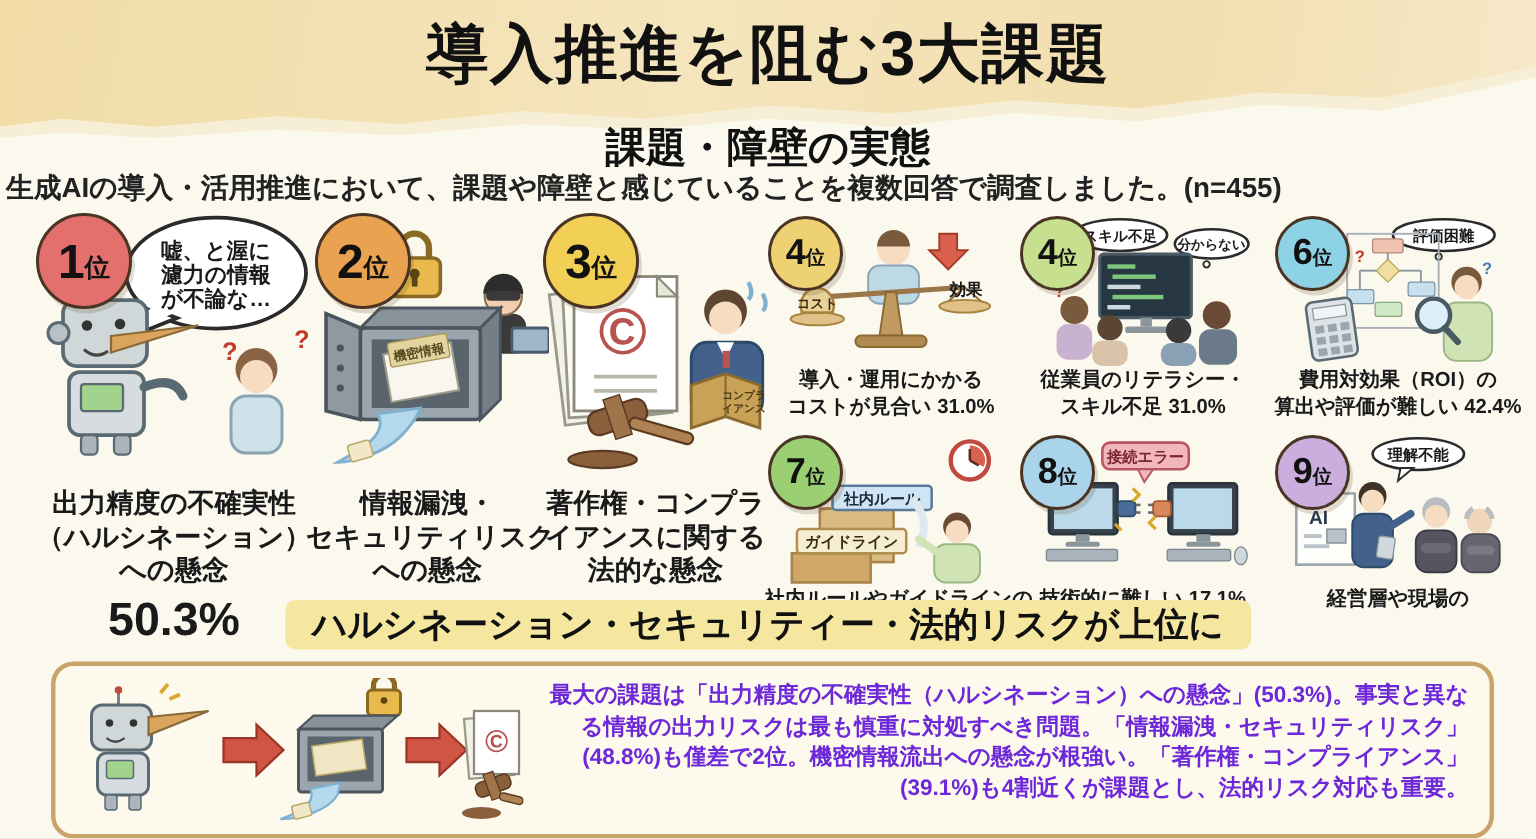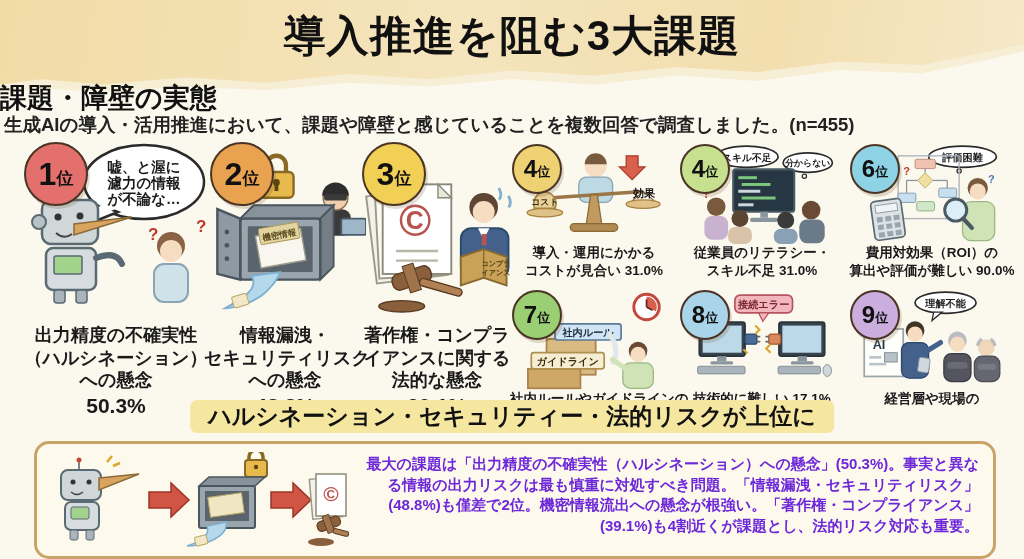--- a/index.html
+++ b/index.html
@@ -6,42 +6,42 @@
   #stage{position:relative;width:1024px;height:559px;background:#fbf8ee;overflow:hidden;
          font-family:"Liberation Sans","DejaVu Sans",sans-serif;color:#1a1a1a;}
   
   #band-under{position:absolute;top:0;left:0;width:100%;height:92px;background:#f7eed6;
     clip-path:polygon(0 0,100% 0,100% 56%,96% 66%,90% 80%,82% 76%,74% 88%,66% 82%,58% 92%,50% 86%,42% 94%,34% 90%,26% 98%,18% 94%,10% 100%,4% 96%,0 100%);}
   #band{position:absolute;top:0;left:0;width:100%;height:88px;
     background:linear-gradient(100deg,#f1dca6 0%,#f5e5bd 45%,#f2deae 75%,#f6e9c9 100%);
     clip-path:polygon(0 0,100% 0,100% 50%,96% 60%,90% 74%,82% 70%,74% 82%,66% 76%,58% 86%,50% 80%,42% 90%,34% 84%,26% 94%,18% 88%,10% 96%,4% 90%,0 96%);}
   .page-title{position:absolute;top:8px;left:0;width:100%;text-align:center;
     font-size:42px;font-weight:900;letter-spacing:1px;color:#111;}
-  .subtitle{position:absolute;top:80px;left:0;width:100%;
+  .subtitle{position:absolute;top:80px;left:0;width:100%;text-align:center;
     font-size:27px;font-weight:900;color:#111;}
   .desc{position:absolute;top:112px;left:4px;width:100%;text-align:left;
     font-size:18.5px;font-weight:700;color:#222;}
   
   .panel{position:absolute;}
   .badge{position:absolute;border-radius:50%;border:2.5px solid #4a3424;
     display:flex;align-items:center;justify-content:center;z-index:3;
     box-shadow:2px 3px 0 rgba(90,60,20,.18);color:#111;}
   .badge .num{font-weight:900;}
   .badge .fuku{font-weight:900;}
   .badge.big{width:60px;height:60px;top:2px;left:6px;}
   .badge.big .num{font-size:32px;}
   .badge.big .fuku{font-size:17px;margin-top:8px;}
   .badge.sm{width:46px;height:46px;top:0px;left:2px;}
   .badge.sm .num{font-size:24px;}
   .badge.sm .fuku{font-size:13px;margin-top:6px;}
   .illus{display:block;}
   .cap{text-align:center;font-weight:800;white-space:nowrap;overflow:visible;}
   .cap-big{font-size:18px;line-height:1.26;}
   .cap-sm{font-size:13.5px;line-height:1.32;}
-  .pct{font-size:21px;font-weight:900;margin-top:1px;}
+  .pct{font-size:31px;font-weight:900;margin-top:1px;}
   svg text{font-family:"Liberation Sans","DejaVu Sans",sans-serif;}
   
   #sumbox{position:absolute;left:34px;top:441px;width:956px;height:112px;
     border:3px solid #c9a468;border-radius:15px;background:#fdf9ec;}
   #sumtitle{position:absolute;top:400px;left:50%;transform:translateX(-50%);
     background:#f6e7a0;border-radius:7px;padding:1px 18px;font-size:23px;font-weight:900;
     white-space:nowrap;z-index:4;color:#111;}
   #sumtext{position:absolute;left:322px;top:10px;width:620px;
     font-size:15px;font-weight:700;line-height:1.38;color:#6d28d9;text-align:right;}
   #sumillus{position:absolute;left:12px;top:8px;}
@@ -309,21 +309,21 @@
       <g>
         <circle cx="138" cy="52" r="12" fill="#7a5a3c"></circle>
         <circle cx="138" cy="56" r="9.5" fill="#f6dcc0"></circle>
         <rect x="120" y="68" width="38" height="46" rx="10" fill="#cfe3b4" stroke="#9ab884" stroke-width="1.5"></rect>
         <circle cx="112" cy="78" r="13" fill="#dceef8" stroke="#4a5a64" stroke-width="3.5"></circle>
         <line x1="121" y1="88" x2="131" y2="99" stroke="#4a5a64" stroke-width="5" stroke-linecap="round"></line>
       </g>
     </svg>
     <div class="cap cap-sm">
       <div>費用対効果（ROI）の</div>
-      <div>算出や評価が難しい 90.0%</div>
+      <div>算出や評価が難しい 42.4%</div>
     </div>
   </div>
 
   <div class="panel" style="left:510px;top:290px;width:168px;">
     <div class="badge sm" style="background-color: rgb(155, 207, 116);">
       <span class="num">7</span>
         <span class="fuku">位</span>
     </div>
     <svg class="illus" width="168" height="100" viewBox="0 0 168 118">
       <g>

